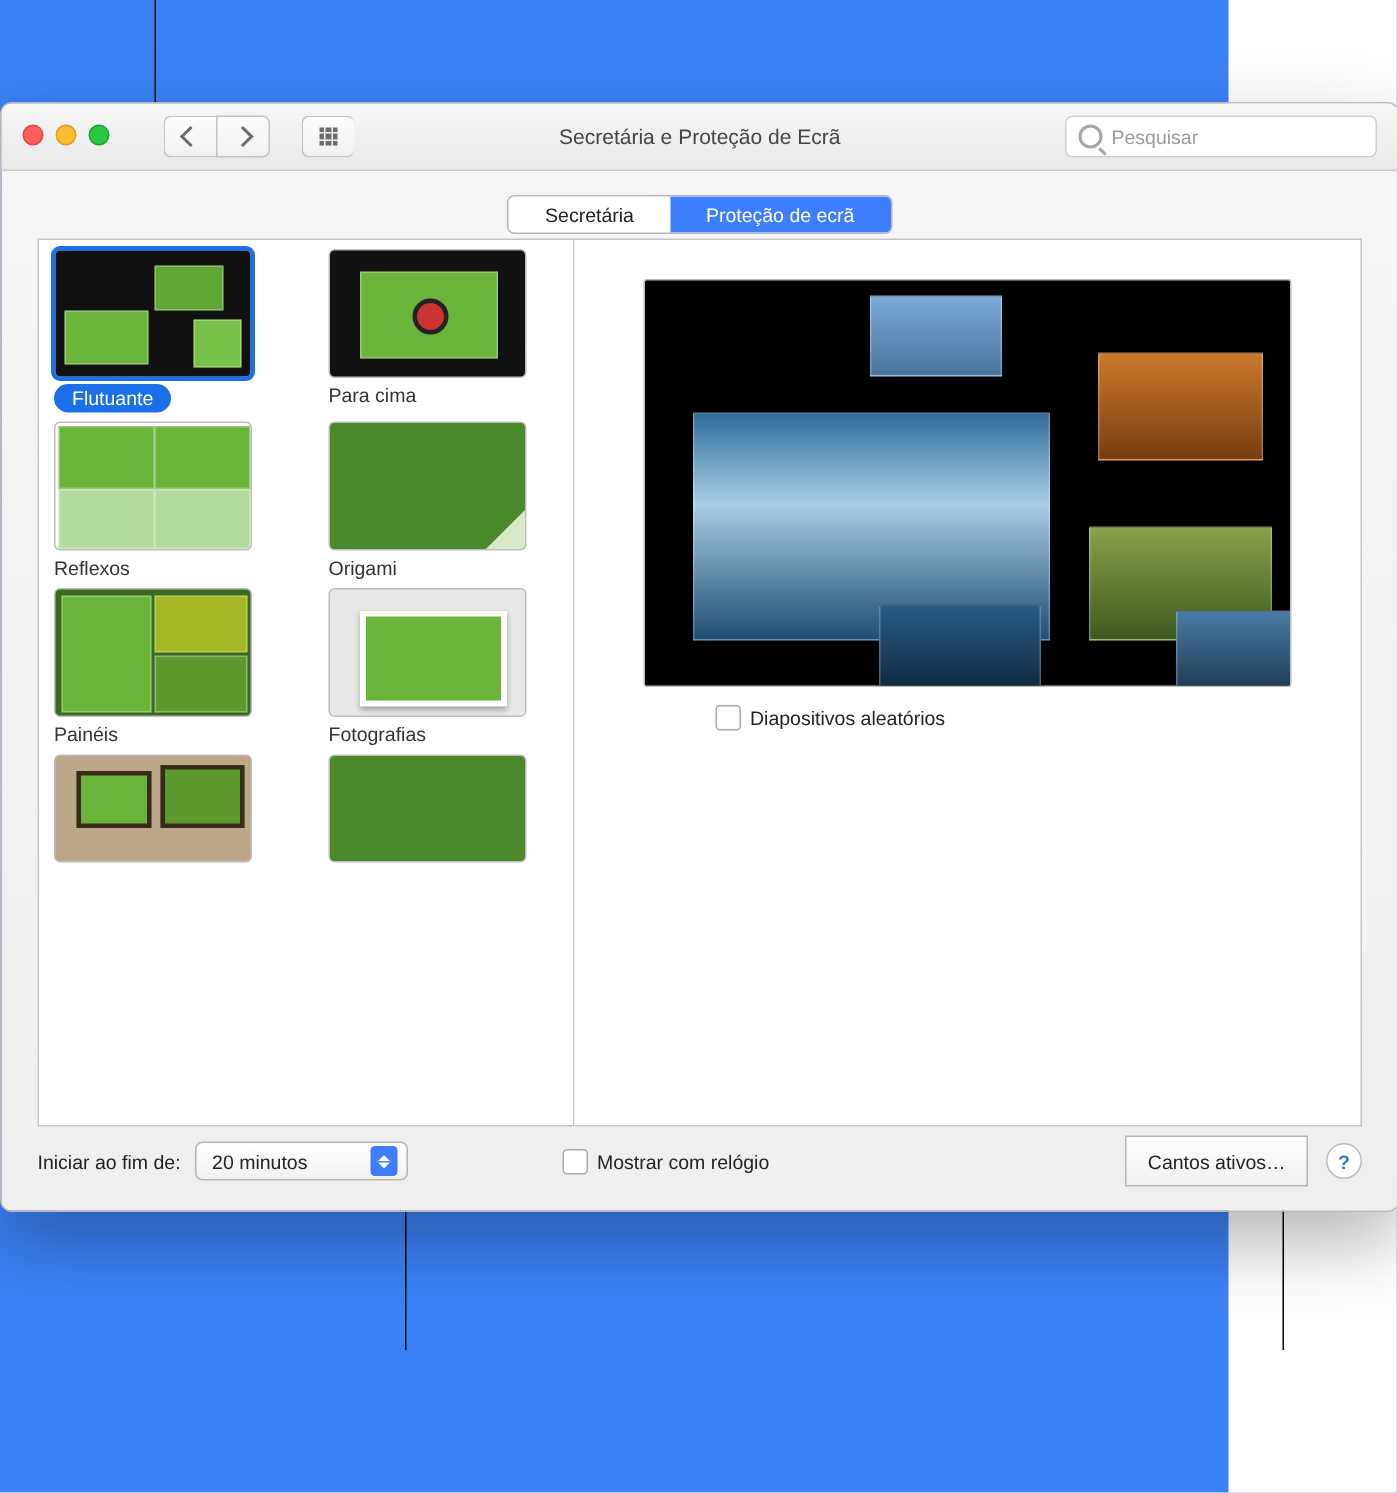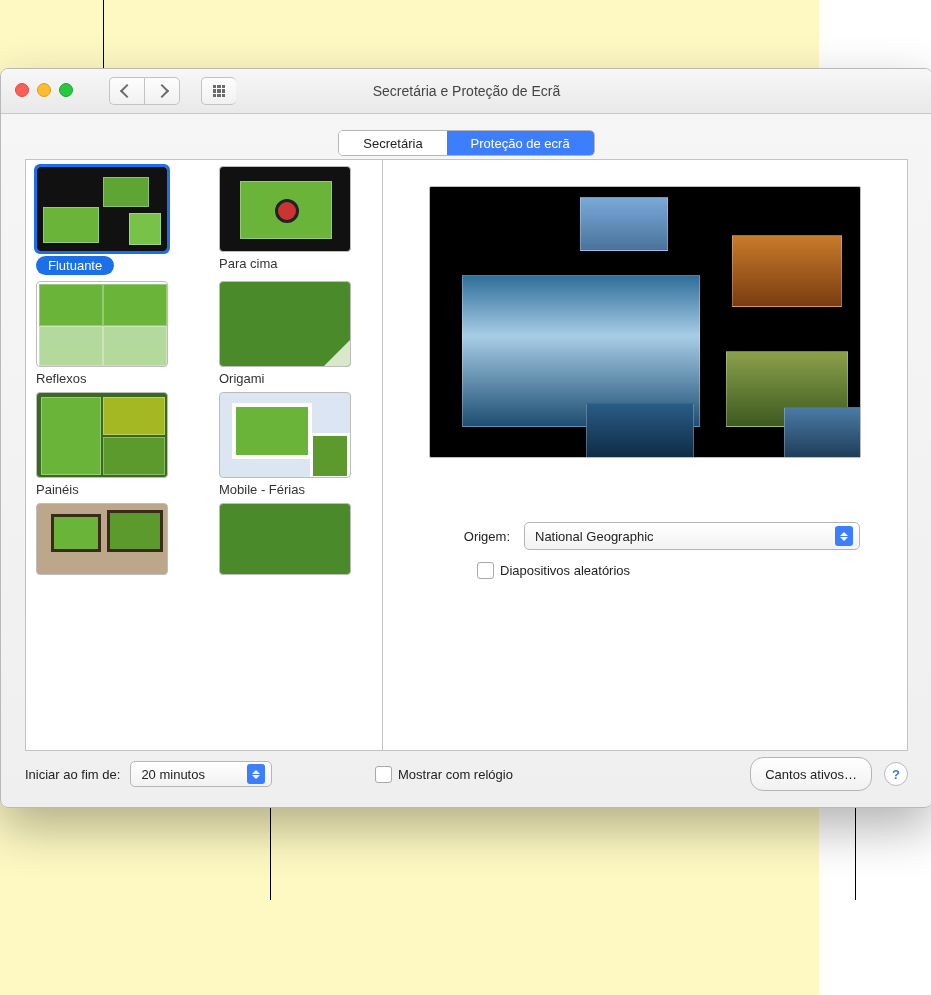--- a/index.html
+++ b/index.html
@@ -1,16 +1,16 @@
 <!DOCTYPE html>
 <html><head>
 <meta charset="utf-8">
 <style>
   html,body{margin:0;padding:0;background:#fff;font-family:-apple-system,Helvetica,Arial,sans-serif;font-size:13px;color:#222;}
-  .stage{width:819px;height:995px;position:relative;background:#fef9c3;}
+  .stage{width:819px;height:995px;position:relative;background:#3b82f6;}
   .callout-v{position:absolute;width:1px;background:#000;}
   .callout-h{position:absolute;height:1px;background:#000;}
   .window{
     position:absolute;left:0;top:68px;width:931px;height:738px;
     background:linear-gradient(#f6f6f6,#efefef);
     border:1px solid #b9b9b9;border-radius:8px;
     box-shadow:0 20px 50px rgba(0,0,0,.3);
     overflow:hidden;
   }
   .titlebar{height:44px;border-bottom:1px solid #c8c8c8;position:relative;
@@ -60,21 +60,21 @@
   .popup .arrows{width:18px;height:20px;background:#3d7eff;border-radius:3px;display:flex;flex-direction:column;align-items:center;justify-content:center;gap:1px;}
   .tri-up{width:0;height:0;border-left:4px solid transparent;border-right:4px solid transparent;border-bottom:4px solid #fff;}
   .tri-down{width:0;height:0;border-left:4px solid transparent;border-right:4px solid transparent;border-top:4px solid #fff;}
   .check-row{margin-top:12px;width:430px;padding-left:94px;display:flex;align-items:center;gap:6px;}
   .chk{width:15px;height:15px;border:1px solid #a9a9a9;border-radius:3px;background:#fff;}
   .footer{position:absolute;left:24px;right:24px;bottom:18px;height:30px;display:flex;align-items:center;justify-content:space-between;gap:17px;}
   .ft-left{display:flex;align-items:center;gap:10px;}
   .popup.small{width:124px;flex:none;height:24px;}
   .ft-mid{display:flex;align-items:center;gap:6px;position:absolute;left:350px;}
   .ft-right{display:flex;align-items:center;gap:12px;}
-  .btn{height:24px;border:1px solid #b5b5b5;border-radius:13px;background:linear-gradient(#fff,#f1f1f1);padding:4px 14px;display:flex;align-items:center;}
+  .btn{height:24px;border:1px solid #b5b5b5;border-radius:0;background:linear-gradient(#fff,#f1f1f1);padding:4px 14px;display:flex;align-items:center;}
   .help{width:22px;height:22px;border:1px solid #b9b9b9;border-radius:50%;display:flex;align-items:center;justify-content:center;color:#4077d6;font-weight:bold;background:#fff;}
   
   .th-rect{position:absolute;background:#6bb43a;border:1px solid rgba(255,255,255,.3);}
   .th-circle{position:absolute;width:18px;height:18px;background:#c33;border-radius:50%;border:3px solid #222;}
   .bracket{position:absolute;border:1px solid #000;border-left:none;}
 </style>
 </head>
 <body>
 
 <div class="stage">
@@ -109,20 +109,24 @@
               <span></span>
               <span></span>
               <span></span>
               <span></span>
               <span></span>
               <span></span>
             </div>
           </div>
       </div>
       <div class="wintitle">Secretária e Proteção de Ecrã</div>
+      <div class="searchbox">
+        <div class="search-icon"></div>
+        <span>Pesquisar</span>
+      </div>
     </div>
 
     <div class="tabs">
       <div class="segmented">
         <div class="seg">Secretária</div>
         <div class="seg active">Proteção de ecrã</div>
       </div>
     </div>
 
     <div class="content">
@@ -164,25 +168,24 @@
           <div class="ss-item">
             <div class="thumb" style="background:#3a6a1f;">
               <div class="th-rect" style="left:4px;top:4px;width:58px;height:76px;background:#6bb43a;"></div>
               <div class="th-rect" style="left:66px;top:4px;width:60px;height:36px;background:#a3b822;"></div>
               <div class="th-rect" style="left:66px;top:44px;width:60px;height:36px;background:#5c9a2e;"></div>
             </div>
             <span class="ss-label">Painéis</span>
           </div>
 
           <div class="ss-item">
-            <div class="thumb" style="background:#dce6f3;">
-              <div class="th-rect" style="left:12px;top:10px;width:72px;height:48px;background:#6bb43a;border:4px solid #fff;"></div>
-              <div class="th-rect" style="left:90px;top:40px;width:34px;height:40px;background:#5c9a2e;border:3px solid #fff;"></div>
-            </div>
-            <span class="ss-label">Mobile - Férias</span>
+            <div class="thumb" style="background:#e8e8e8;">
+              <div class="th-rect" style="left:20px;top:14px;width:90px;height:56px;background:#6bb43a;border:4px solid #fff;box-shadow:0 2px 4px rgba(0,0,0,.3);"></div>
+            </div>
+            <span class="ss-label">Fotografias</span>
           </div>
 
           <div class="ss-item">
             <div class="thumb" style="background:#bda78a;height:70px;">
               <div class="th-rect" style="left:14px;top:10px;width:44px;height:32px;background:#6bb43a;border:3px solid #3a2a1a;"></div>
               <div class="th-rect" style="left:70px;top:6px;width:50px;height:36px;background:#5c9a2e;border:3px solid #3a2a1a;"></div>
             </div>
           </div>
           <div class="ss-item">
             <div class="thumb" style="height:70px;"></div>
@@ -193,30 +196,20 @@
       <div class="right-pane">
         <div class="preview">
           <div class="float" style="left:150px;top:10px;width:86px;height:52px;background:linear-gradient(#7aa9d8,#49739b);"></div>
           <div class="float" style="left:302px;top:48px;width:108px;height:70px;background:linear-gradient(#c97a2b,#7a3d10);"></div>
           <div class="float" style="left:32px;top:88px;width:236px;height:150px;background:linear-gradient(#2f6e9a 0%,#a8cde6 40%,#1e4e72 100%);"></div>
           <div class="float" style="left:296px;top:164px;width:120px;height:74px;background:linear-gradient(#8aa04a,#3d5a20);"></div>
           <div class="float" style="left:156px;top:216px;width:106px;height:54px;background:linear-gradient(#2a5c86,#0e2b44);"></div>
           <div class="float" style="left:354px;top:220px;width:76px;height:50px;background:linear-gradient(#4a7ba5,#1f3c58);"></div>
         </div>
 
-        <div class="origin-row">
-          <span class="origin-label">Origem:</span>
-          <div class="popup">
-            <span>National Geographic</span>
-            <div class="arrows">
-              <div class="tri-up"></div>
-                <div class="tri-down"></div>
-            </div>
-          </div>
-        </div>
 
         <div class="check-row">
           <div class="chk"></div>
           <span>Diapositivos aleatórios</span>
         </div>
       </div>
     </div>
 
     <div class="footer">
       <div class="ft-left">

